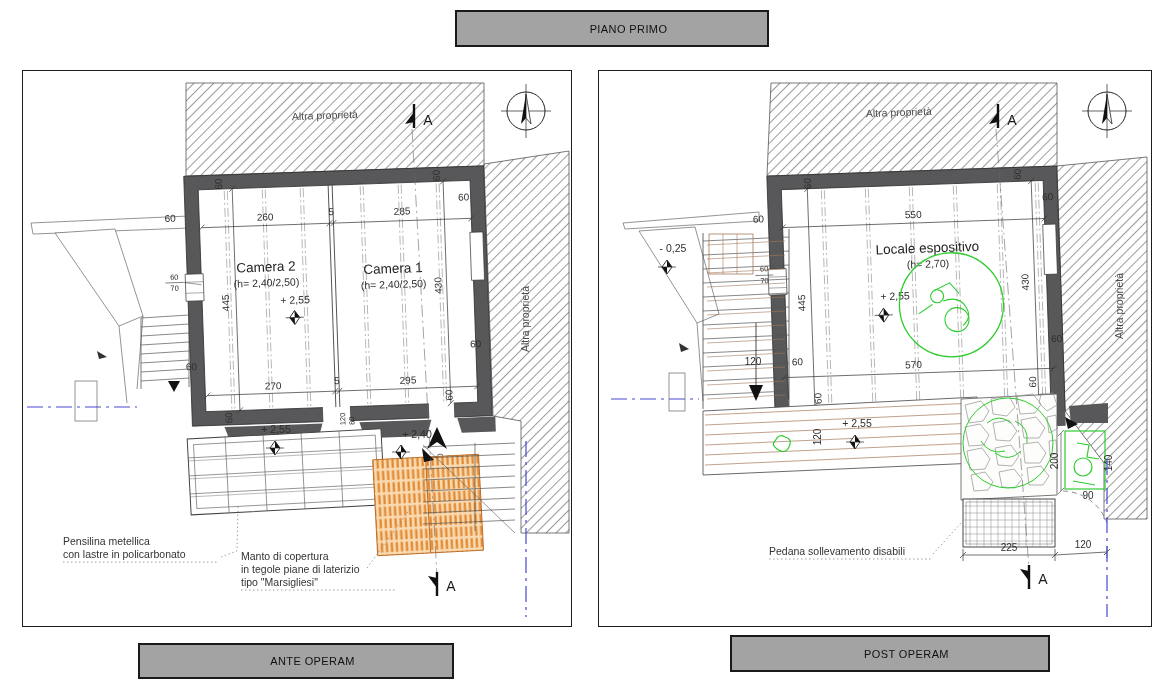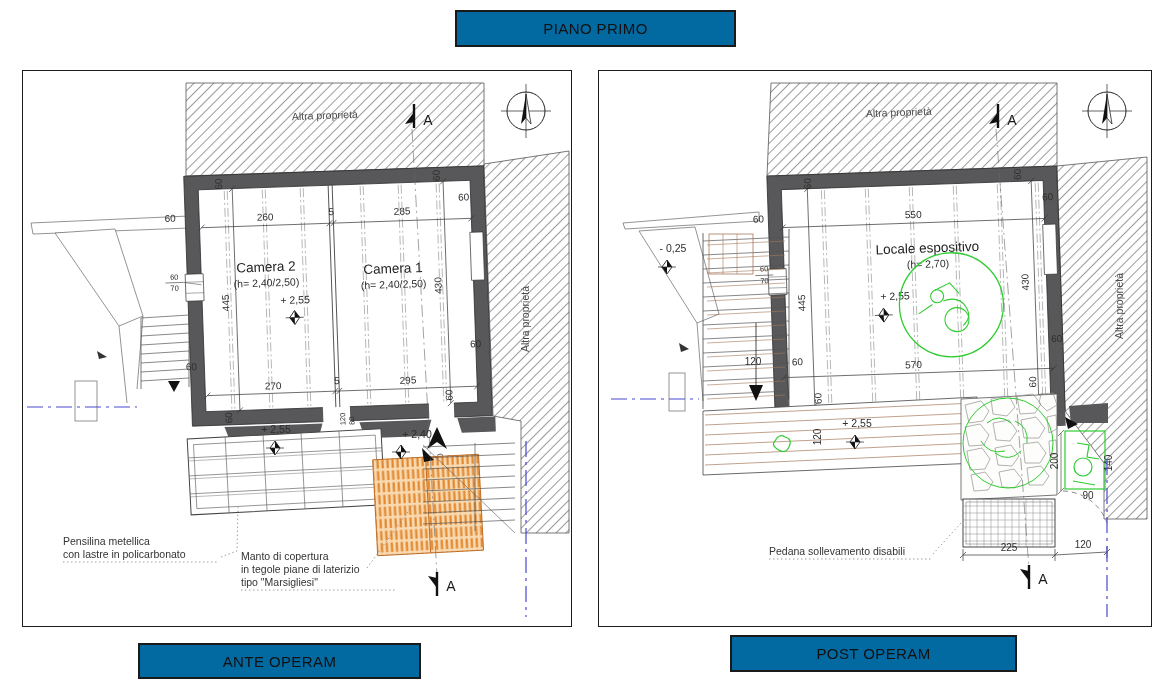--- a/index.html
+++ b/index.html
@@ -1,19 +1,19 @@
 <!DOCTYPE html>
 <html><head>
 <meta charset="utf-8">
 <style>
   html,body{margin:0;padding:0;background:#fff;width:1171px;height:686px;overflow:hidden;
     font-family:"Liberation Sans",sans-serif;}
   .sheet{position:relative;width:1171px;height:686px;background:#fff;}
   .box{position:absolute;border:2px solid #1a1a1a;display:flex;align-items:center;justify-content:center;
-    font-size:15px;color:#111;letter-spacing:.4px;background:#0369a1;}
+    font-size:11px;color:#111;letter-spacing:.4px;background:#a3a3a3;padding-left:33px;}
   .title-box{left:455px;top:10px;width:277px;height:33px;}
   .cap-left{left:138px;top:643px;width:279px;height:32px;}
   .cap-right{left:730px;top:635px;width:283px;height:33px;}
   .panel{position:absolute;border:1px solid #1c1c1c;background:#fff;}
   .panel-left{left:22px;top:70px;width:548px;height:555px;}
   .panel-right{left:598px;top:70px;width:552px;height:555px;}
   svg{display:block;}
   svg text{font-family:"Liberation Sans",sans-serif;text-anchor:middle;fill:#2e2e2e;}
   .dim{font-size:10px;}
   .dimxs{font-size:7.5px;}

